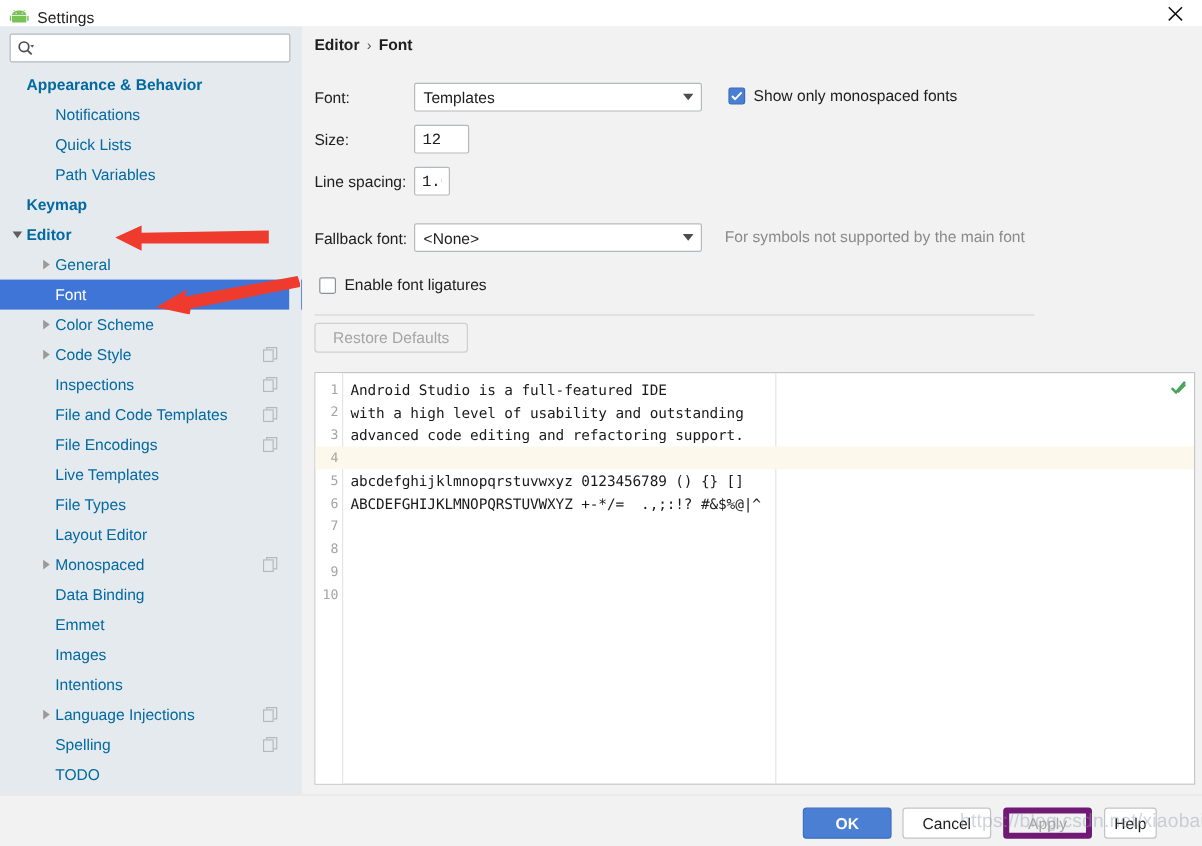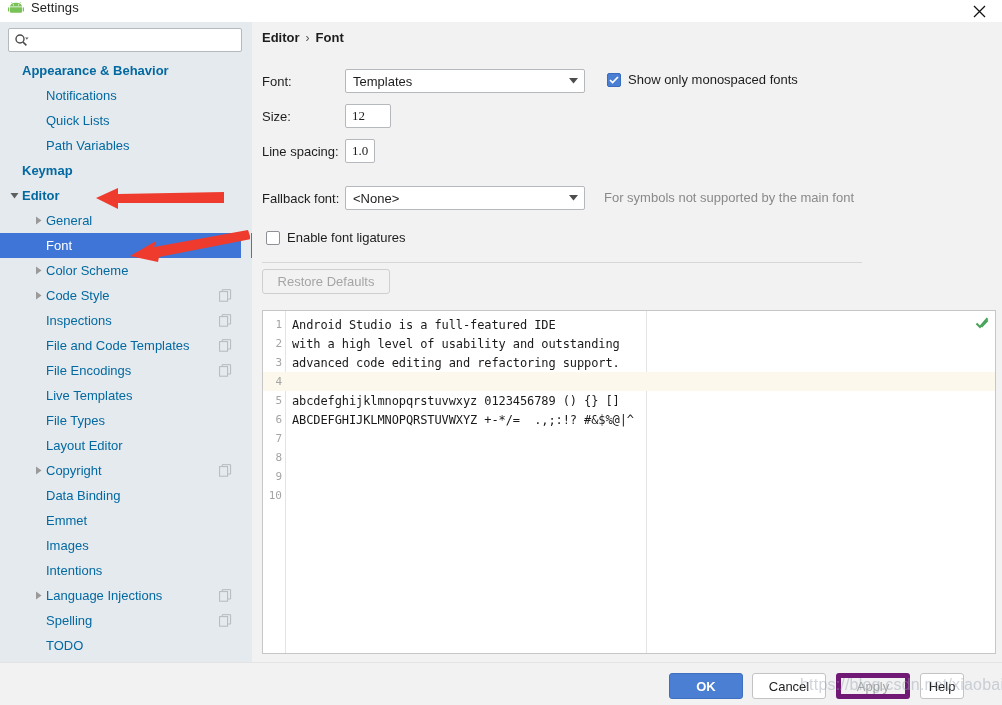--- a/index.html
+++ b/index.html
@@ -12,21 +12,21 @@
     font-size: 13px;
     color: #1d1d1d;
     -webkit-font-smoothing: antialiased;
   }
   #app { position: relative; width: 1002px; height: 705px; background: #f2f2f2; }
 
   
   #titlebar {
     position: absolute; left: 0; top: 0; width: 1002px; height: 22px;
     background: #ffffff;
-    display: flex; align-items: flex-start;
+    display: flex; align-items: flex-end;
   }
   #titlebar .android-icon {
     margin-left: 8px; width: 16px; height: 16px;
     display: flex; align-items: center; justify-content: center;
   }
   #titlebar .title-text {
     margin-left: 7px; font-size: 13px; color: #222; letter-spacing: .1px;
   }
   #closebtn {
     position: absolute; right: 0; top: 0; width: 46px; height: 22px;
@@ -108,21 +108,21 @@
   .combo .val { font-size: 13px; color: #1d1d1d; padding-left: 7px; flex: 1; white-space: nowrap; }
   .combo .arrow {
     width: 22px; height: 22px; display: flex; align-items: center; justify-content: center;
   }
   .textfield {
     background: #ffffff; border: 1px solid #b5b9bd; border-radius: 2px;
     height: 24px; display: flex; align-items: center;
   }
   .textfield input {
     border: 0; outline: 0; background: transparent; width: 100%;
-    font-family: Liberation Serif, serif; font-size: 13px; color: #1d1d1d;
+    font-family: Liberation Mono, monospace; font-size: 13px; color: #1d1d1d;
     padding: 0 6px; height: 20px;
   }
 
   .chk-row { position: absolute; display: flex; align-items: center; cursor: pointer; }
   .chk {
     width: 14px; height: 14px; border-radius: 2px; flex: 0 0 14px;
     display: flex; align-items: center; justify-content: center;
   }
   .chk.on { background: #4a7fd4; border: 1px solid #3a6cbd; }
   .chk.off { background: #ffffff; border: 1px solid #8d9196; }
@@ -363,21 +363,21 @@
             <span class="twisty"></span>
             <span class="label">Layout Editor</span>
           </div>
           <div class="tree-row lvl1">
             <span class="indent"></span>
             <span class="twisty">
               <svg width="9" height="9" viewBox="0 0 9 9">
                 <path d="M2 0.5 L7.5 4.5 L2 8.5 Z" fill="#9a9a9a"></path>
               </svg>
             </span>
-            <span class="label">Copyright</span>
+            <span class="label">Monospaced</span>
             <span class="copy-badge"><svg width="13" height="13" viewBox="0 0 13 13">
                 <rect x="0.6" y="2.6" width="8" height="9.6" fill="none" stroke="#8e9296" stroke-width="1"></rect>
                 <path d="M3.2 2.3 L3.2 0.7 L11.6 0.7 L11.6 10 L9.1 10" fill="none" stroke="#8e9296" stroke-width="1"></path>
               </svg></span>
           </div>
           <div class="tree-row lvl1">
             <span class="indent"></span>
             <span class="twisty"></span>
             <span class="label">Data Binding</span>
           </div>

